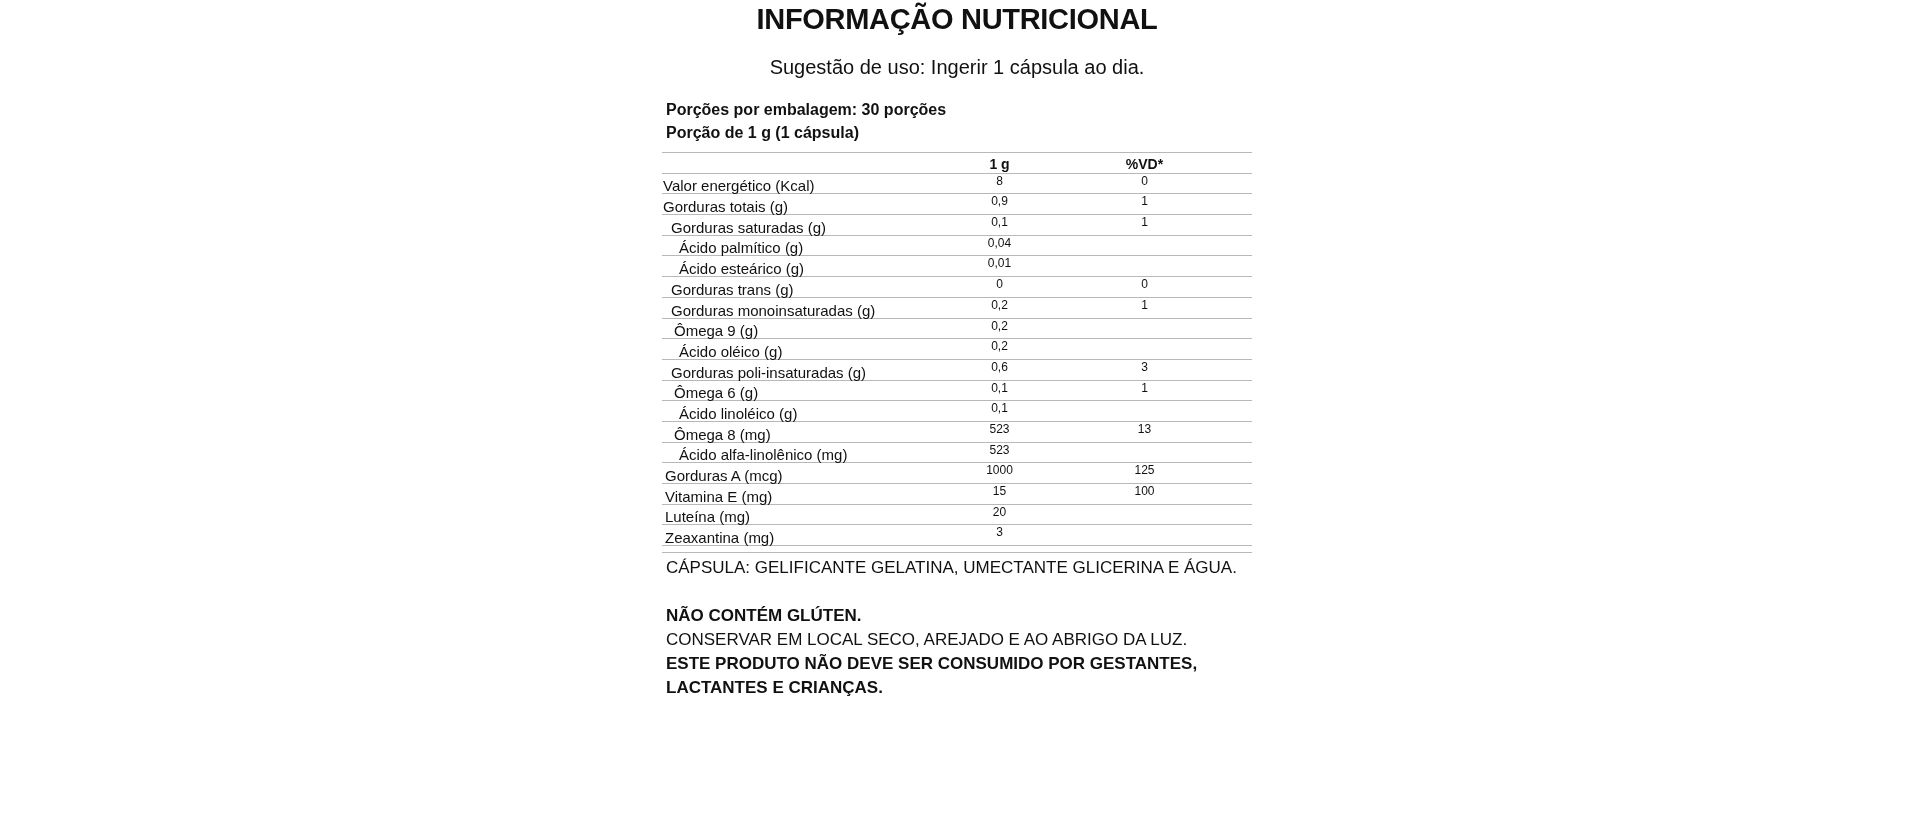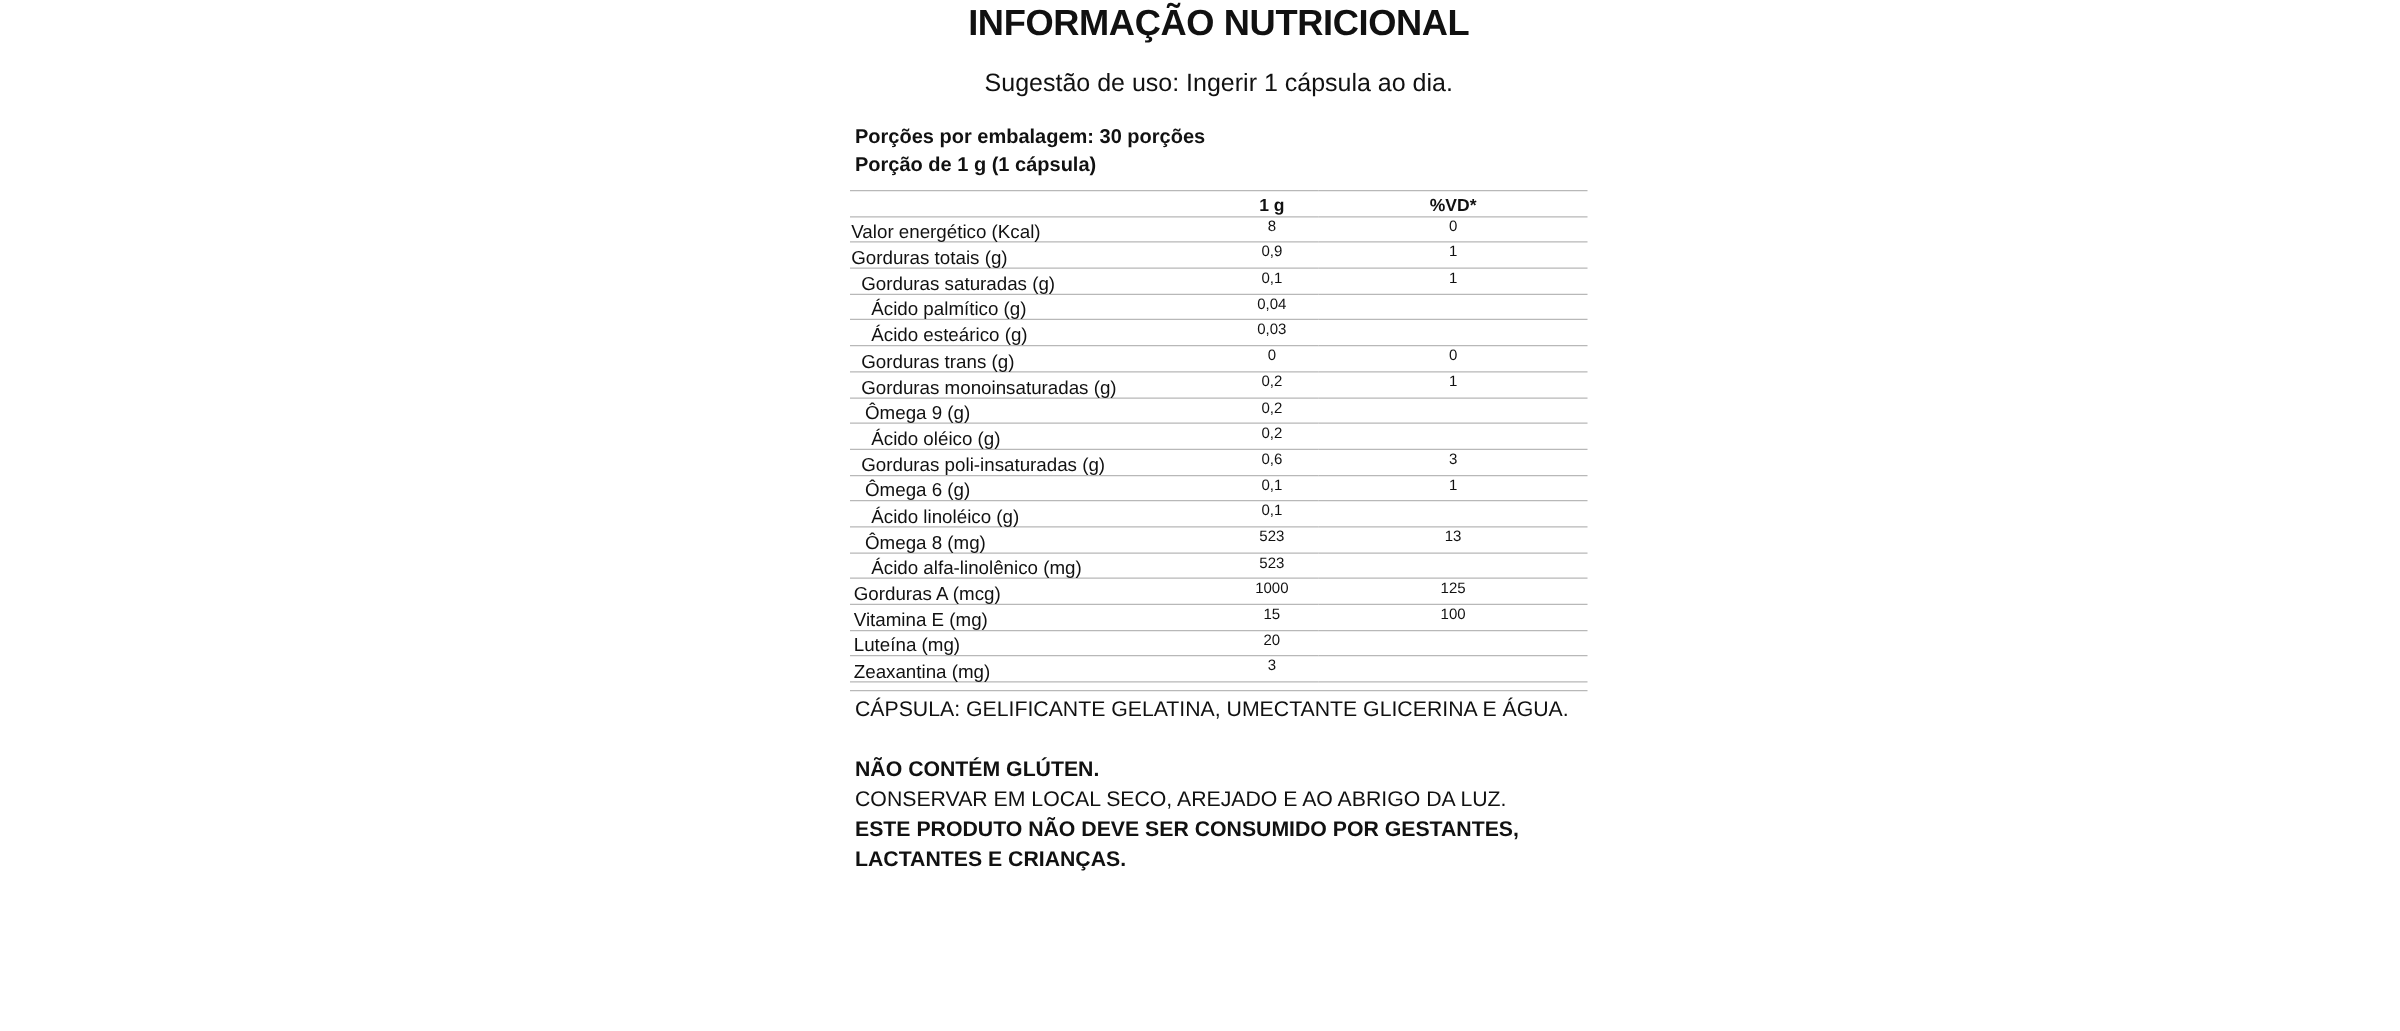--- a/index.html
+++ b/index.html
@@ -1,18 +1,18 @@
 <!DOCTYPE html>
 <html><head>
 <meta charset="utf-8">
 <style>
   html, body { margin: 0; padding: 0; background: #ffffff; }
   body { width: 1920px; height: 825px; position: relative; overflow: hidden;
          font-family: "Liberation Sans", "DejaVu Sans", sans-serif; color: #111; }
-  .wrap { position: absolute; left: 680px; top: 0; width: 590px; }
+  .wrap { position: absolute; left: 662px; top: 0; width: 590px; }
   .title { text-align: center; font-weight: 700; font-size: 29px; letter-spacing: -0.3px;
            margin: 0; padding-top: 2px; height: 34px; line-height: 34px; }
   .subtitle { text-align: center; font-size: 20px; height: 30px; line-height: 30px; margin: 16px; }
   .serv { font-weight: 700; font-size: 16px; padding-left: 4px; height: 23px; line-height: 23px; }
   .serv.first { margin-top: 5px; }
   table { width: 590px; border-collapse: collapse; margin-top: 8px; border-top: 1.5px solid #b8b8b8; }
   th, td { border-bottom: 1.5px solid #b8b8b8; padding: 0; height: 19.7px; }
   th { font-size: 14px; font-weight: 700; line-height: 18px; vertical-align: bottom; }
   td.name { font-size: 15px; line-height: 15px; vertical-align: bottom; padding-bottom: 0px; white-space: nowrap; }
   td.val, td.vd { font-size: 12px; text-align: center; vertical-align: top; line-height: 14px; }
@@ -65,21 +65,21 @@
           <td class="val">0,1</td>
           <td class="vd">1</td>
         </tr>
         <tr>
           <td class="name lvl2">Ácido palmítico (g)</td>
           <td class="val">0,04</td>
           <td class="vd"></td>
         </tr>
         <tr>
           <td class="name lvl2">Ácido esteárico (g)</td>
-          <td class="val">0,03</td>
+          <td class="val">0,01</td>
           <td class="vd"></td>
         </tr>
         <tr>
           <td class="name lvl1">Gorduras trans (g)</td>
           <td class="val">0</td>
           <td class="vd">0</td>
         </tr>
         <tr>
           <td class="name lvl1">Gorduras monoinsaturadas (g)</td>
           <td class="val">0,2</td>

